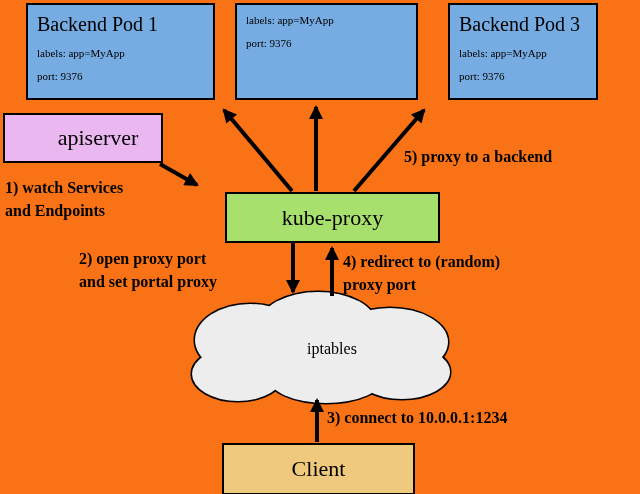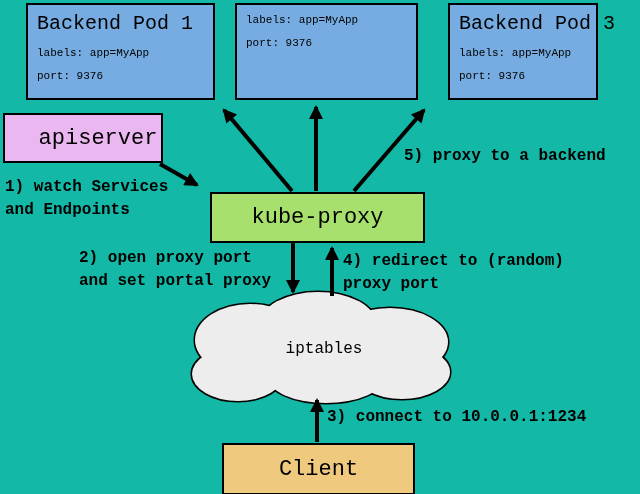--- a/index.html
+++ b/index.html
@@ -1,21 +1,21 @@
 <!DOCTYPE html>
 <html style="--pod_fill: #76ACE1; --apiserver_fill: #EBB7F0; --kube_proxy_fill: #A8E06E; --client_fill: #EFC97E; --cloud_fill: #EDEDED; --line_color: #000000;"><head>
 <meta charset="utf-8">
 <style>
   html, body { margin: 0; padding: 0; background: #fff; }
   .canvas {
     position: relative;
     width: 640px;
     height: 494px;
-    background: #14b8a6;
-    font-family: Liberation Mono, monospace;
+    background: #f97316;
+    font-family: Liberation Serif, serif;
     color: #000;
     overflow: hidden;
   }
   .overlay {
     position: absolute;
     left: 0; top: 0;
     width: 640px; height: 494px;
   }
   .box {
     position: absolute;
@@ -49,21 +49,21 @@
   .client { background: var(--client_fill, #EFC97E); }
   .annotation {
     position: absolute;
     font-size: 16px;
     font-weight: bold;
     line-height: 23px;
     white-space: nowrap;
   }
   .cloud-label {
     position: absolute;
-    left: 244px; top: 338px;
+    left: 252px; top: 338px;
     width: 160px;
     text-align: center;
     font-size: 16px;
     line-height: 22px;
   }
 </style>
 </head>
 <body>
 
 <div class="canvas">
@@ -119,21 +119,21 @@
   <div class="box pod" style="left:448px; top:3px; width:150px; height:97px;">
     <div class="pod-title">Backend Pod 3</div>
     <div class="pod-line">labels: app=MyApp</div>
     <div class="pod-line">port: 9376</div>
   </div>
 
   <div class="box node-label apiserver" style="left:3px; top:113px; width:160px; height:50px;">
     <span>apiserver</span>
   </div>
 
-  <div class="box node-label kube-proxy" style="left:210px; top:192px; width:215px; height:51px;">
+  <div class="box node-label kube-proxy" style="left:225px; top:192px; width:215px; height:51px;">
     <span>kube-proxy</span>
   </div>
 
   <div class="box node-label client" style="left:222px; top:443px; width:193px; height:52px;">
     <span>Client</span>
   </div>
 
   <div class="cloud-label">iptables</div>
 
   <div class="annotation" style="left:5px; top:176px;">

